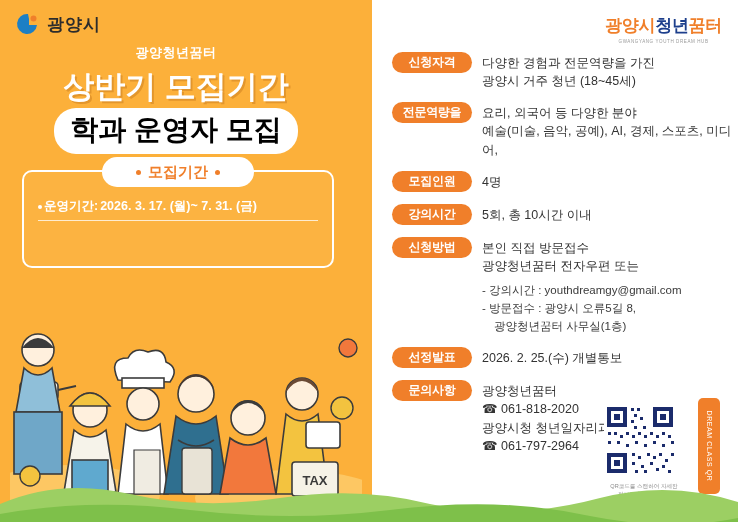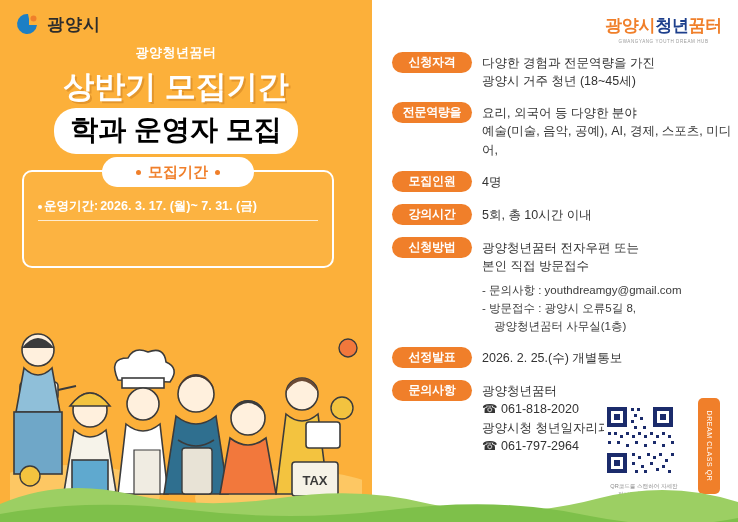--- a/index.html
+++ b/index.html
@@ -418,24 +418,24 @@
       <div class="info-row">
         <div class="pill accent">강의시간</div>
         <div class="val-block">
           <span class="line">5회, 총 10시간 이내</span>
         </div>
       </div>
 
       <div class="info-row">
         <div class="pill accent">신청방법</div>
         <div class="val-block">
+          <span class="line">본인 직접 방문접수</span>
           <span class="line">광양청년꿈터 전자우편 또는</span>
-          <span class="line">본인 직접 방문접수</span>
           <div class="sub-lines">
-            <span class="line">- 문의사항 : youthdreamgy@gmail.com</span>
+            <span class="line">- 강의시간 : youthdreamgy@gmail.com</span>
             <span class="line">- 방문접수 : 광양시 오류5길 8,</span>
             <span class="line indent">광양청년꿈터 사무실(1층)</span>
           </div>
         </div>
       </div>
 
       <div class="info-row">
         <div class="pill accent">선정발표</div>
         <div class="val-block">
           <span class="line">2026. 2. 25.(수) 개별통보</span>

